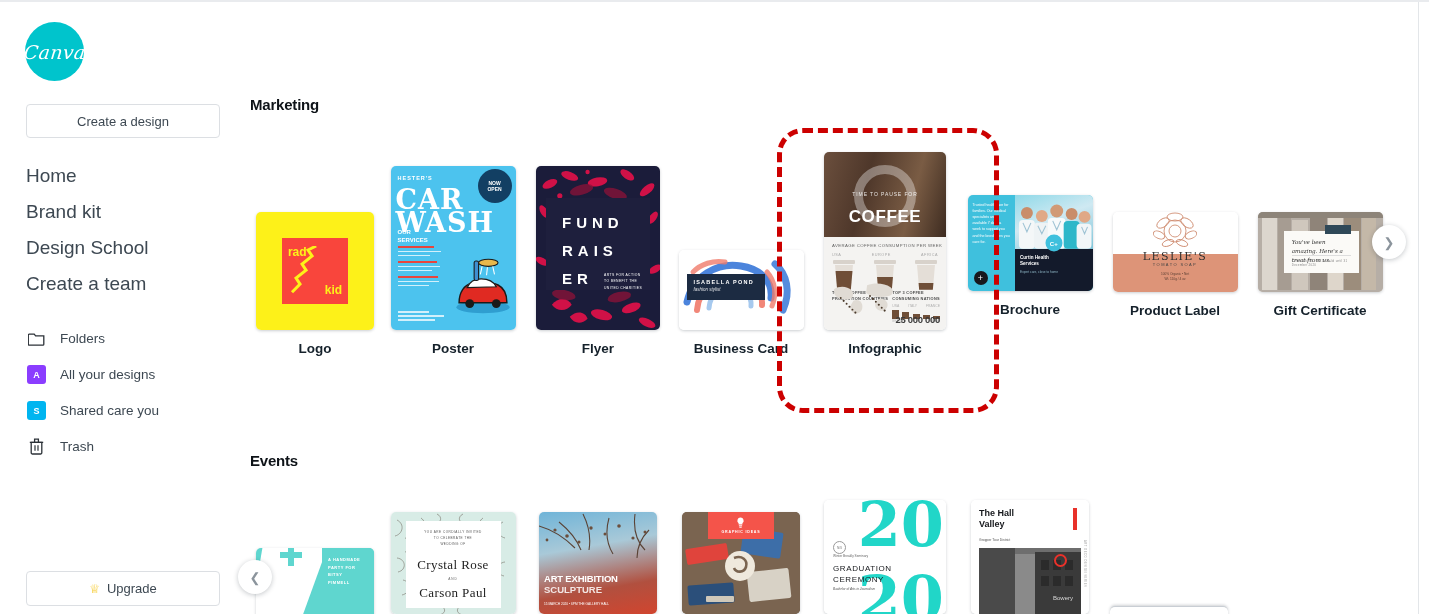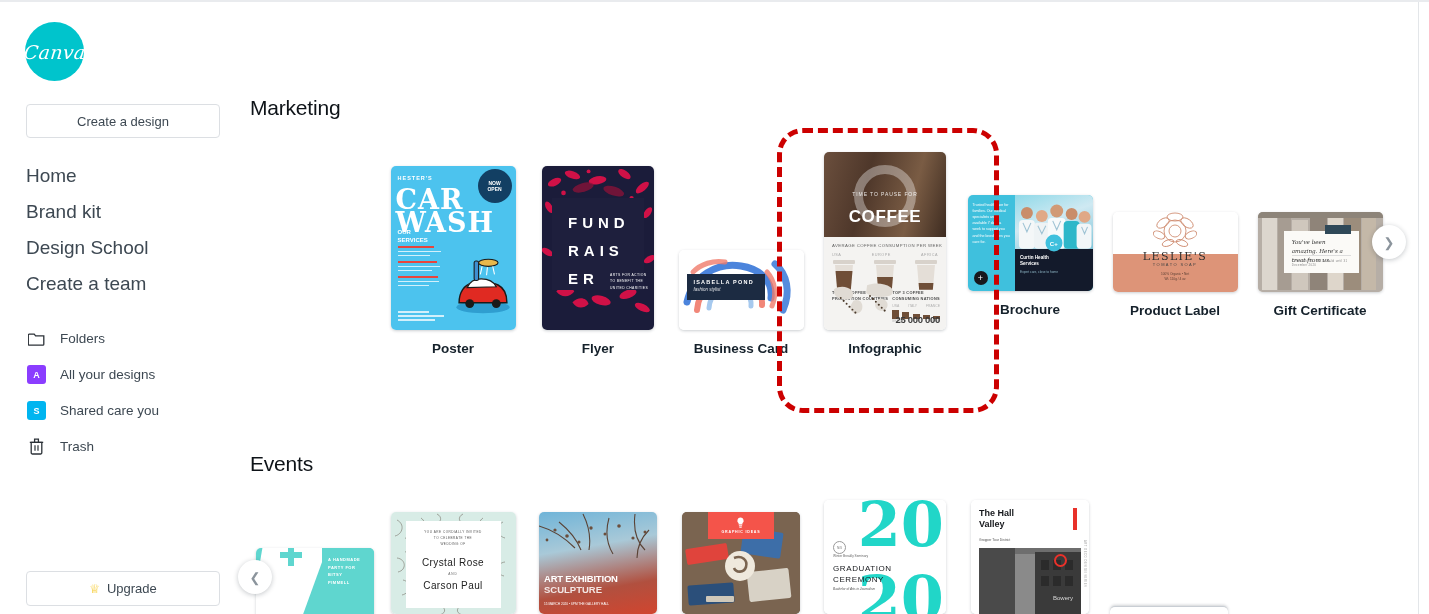--- a/index.html
+++ b/index.html
@@ -63,21 +63,21 @@
     background: #fff; cursor: pointer;
     display: flex; align-items: center; justify-content: center; gap: 7px;
     font-size: 13px; color: #3d4852;
   }
   .crown { font-size: 12px; color: #f5c518; }
 
   
   #main { position: absolute; left: 240px; top: 0; width: 1189px; height: 614px; }
 
   .section-title {
-    position: absolute; font-size: 21px; font-weight: normal;
+    position: absolute; font-size: 15px; font-weight: bold;
     color: #0e1318; letter-spacing: -.2px;
   }
 
   .tile {
     position: absolute;
     display: flex; flex-direction: column; align-items: center;
   }
   .thumb {
     border-radius: 5px; overflow: hidden;
     box-shadow: 0 1px 3px rgba(20,30,45,.22);
@@ -228,21 +228,21 @@
   
   .ev-teal { background:#5fd6cf; }
   .ev-teal-panel { position:absolute; right:0; top:0; width:44%; height:100%; background:#5fd6cf; padding:8px 6px; }
   .ev-teal-txt { font-size:4px; color:#fff; font-weight:bold; line-height:1.9; letter-spacing:.5px; }
   .ev-white-shape { position:absolute; left:-6%; top:-8%; width:68%; height:120%; background:#fff;
                     clip-path: polygon(18% 0,100% 0,62% 100%,0 100%); }
 
   .ev-wed { background:#d8ece6; }
   .ev-wed-inner { position:absolute; left:12%; top:9%; right:12%; bottom:6%; background:#fff; padding:9px 6px; text-align:center; }
   .ev-wed-top { font-size:3.1px; color:#555; line-height:1.9; letter-spacing:.5px; }
-  .ev-wed-name { font-family:Liberation Sans, sans-serif; font-size:10px; color:#222; margin-top:9px; letter-spacing:.4px; }
+  .ev-wed-name { font-family:Liberation Serif, serif; font-size:13px; color:#222; margin-top:9px; letter-spacing:.4px; }
   .ev-wed-and { font-size:3.2px; color:#666; margin:4px 0; letter-spacing:1px; }
 
   .ev-art { background:linear-gradient(170deg,#6fb4d8 0%,#a9c9d8 35%,#b1503f 72%,#d1452f 100%); }
   .ev-art-t1 { position:absolute; left:5px; bottom:30px; color:#fff; font-size:9.5px; font-weight:bold; letter-spacing:-.2px; }
   .ev-art-t2 { position:absolute; left:5px; bottom:19px; color:rgba(255,255,255,.85); font-size:9.5px; font-weight:bold; }
   .ev-art-t3 { position:absolute; left:5px; bottom:7px; color:#fff; font-size:3.2px; line-height:1.6; }
 
   .ev-graphic { background:linear-gradient(150deg,#8d7b63 0%,#6e5c48 40%,#5a4a38 100%); }
   .ev-gr-badge { position:absolute; left:22%; top:0; width:56%; height:26%; background:#f4544a;
                  display:flex; flex-direction:column; align-items:center; justify-content:center; }
@@ -331,20 +331,34 @@
   <button id="upgrade-btn">
     <span class="crown">♕</span>
     <span>Upgrade</span>
   </button>
 </nav>
 
 <main id="main">
 
   <h2 class="section-title" style="left:10px; top:96px">Marketing</h2>
 
+  <div class="tile" style="left:10px; top:212px; width:130px;">
+    <div class="thumb" style="width:118px;height:118px">
+      <div class="art logo-art">
+        <div class="logo-sq">
+          <span class="rad">rad</span>
+          <span class="kid">kid</span>
+          <svg class="zig" viewBox="0 0 50 50">
+            <polyline points="2,46 10,38 6,32 16,24 12,18 22,10 18,4 26,0" fill="none" stroke="#fdf119" stroke-width="3"></polyline>
+          </svg>
+        </div>
+      </div>
+    </div>
+    <div class="tile-label">Logo</div>
+  </div>
 
   <div class="tile" style="left:148px; top:166px; width:130px;">
     <div class="thumb" style="width:125px;height:164px">
       <div class="art cw">
         <div class="cw-badge">
           <span>NOW</span>
           <span>OPEN</span>
         </div>
         <div class="cw-h1">HESTER'S</div>
         <div class="cw-big" style="top:18px; font-size:27px">CAR</div>
@@ -378,21 +392,21 @@
           <div class="cw-ln" style="width:60%"></div>
             <div class="cw-ln" style="width:90%"></div>
             <div class="cw-ln" style="width:72%"></div>
         </div>
       </div>
     </div>
     <div class="tile-label">Poster</div>
   </div>
 
   <div class="tile" style="left:293px; top:166px; width:130px;">
-    <div class="thumb" style="width:112px;height:164px">
+    <div class="thumb" style="width:124px;height:164px">
       <div class="art fr">
         <svg style="position:absolute;inset:0" viewBox="0 0 125 164">
           <g fill="#f0104a" opacity=".85">
             <ellipse cx="14" cy="18" rx="8" ry="4" transform="rotate(-25 14 18)"></ellipse>
             <ellipse cx="34" cy="10" rx="9" ry="4" transform="rotate(20 34 10)"></ellipse>
             <ellipse cx="62" cy="16" rx="10" ry="4.5" transform="rotate(-10 62 16)"></ellipse>
             <ellipse cx="92" cy="9" rx="8" ry="4" transform="rotate(35 92 9)"></ellipse>
             <ellipse cx="112" cy="24" rx="9" ry="4" transform="rotate(-40 112 24)"></ellipse>
             <ellipse cx="8" cy="46" rx="7" ry="3.5" transform="rotate(60 8 46)"></ellipse>
             <ellipse cx="118" cy="52" rx="7" ry="3.5" transform="rotate(-55 118 52)"></ellipse>

